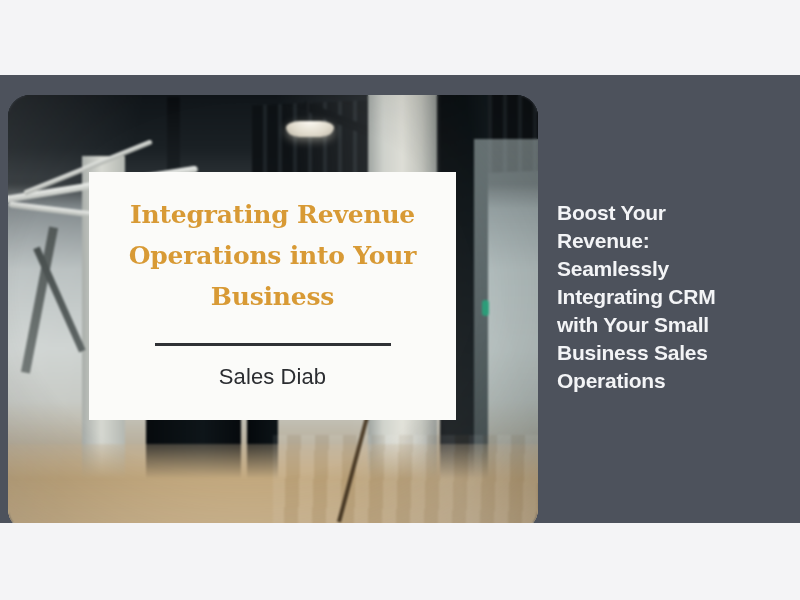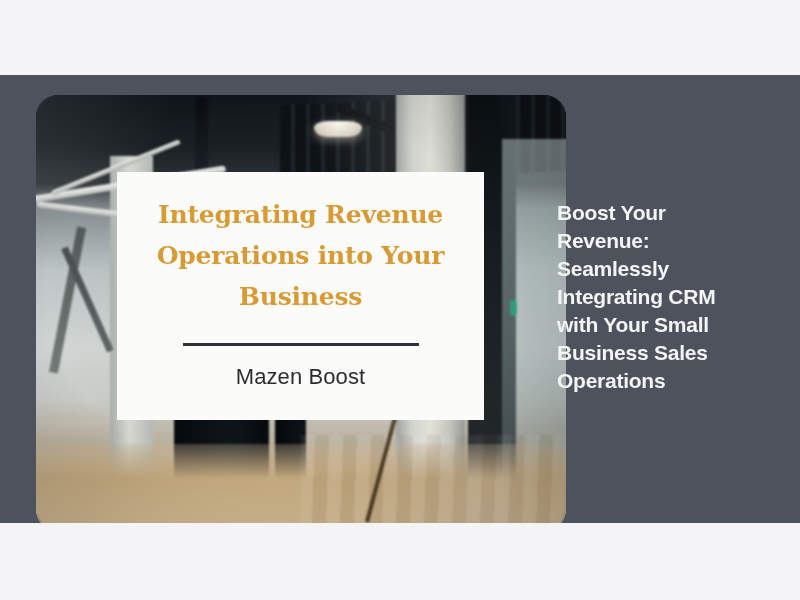--- a/index.html
+++ b/index.html
@@ -16,21 +16,21 @@
   .band-bottom { position:absolute; left:0; top:523px; width:800px; height:77px; background:#f4f4f6; }
 
   
   .panel {
     position:absolute; left:0; top:75px; width:800px; height:448px;
     background:#4d525c;
   }
 
   
   .media-card {
-    position:absolute; left:36px; top:20px; width:530px; height:436px;
+    position:absolute; left:8px; top:20px; width:530px; height:436px;
     border-radius:22px; overflow:hidden;
     background:#30353a;
   }
   .photo { position:absolute; inset:0; overflow:hidden; }
 
   
   .ph-base {
     position:absolute; inset:0;
     background:
       linear-gradient(180deg,#1b1f22 0%,#23282b 14%,#2b3033 20%,#7f878a 26%,
@@ -229,21 +229,21 @@
         <div class="ph-floor-stripe"></div>
         <div class="ph-mop"></div>
         <div class="ph-glass-sheen"></div>
         <div class="ph-blur"></div>
         <div class="ph-vignette"></div>
       </div>
 
       <div class="title-card">
         <div class="tc-heading">Integrating Revenue Operations into Your Business</div>
         <div class="tc-rule"></div>
-        <div class="tc-author">Mazen Boost</div>
+        <div class="tc-author">Sales Diab</div>
       </div>
 
     </div>
 
     <div class="headline">Boost Your Revenue: Seamlessly Integrating CRM with Your Small Business Sales Operations</div>
 
   </div>
 
   <div class="band-bottom"></div>
 

